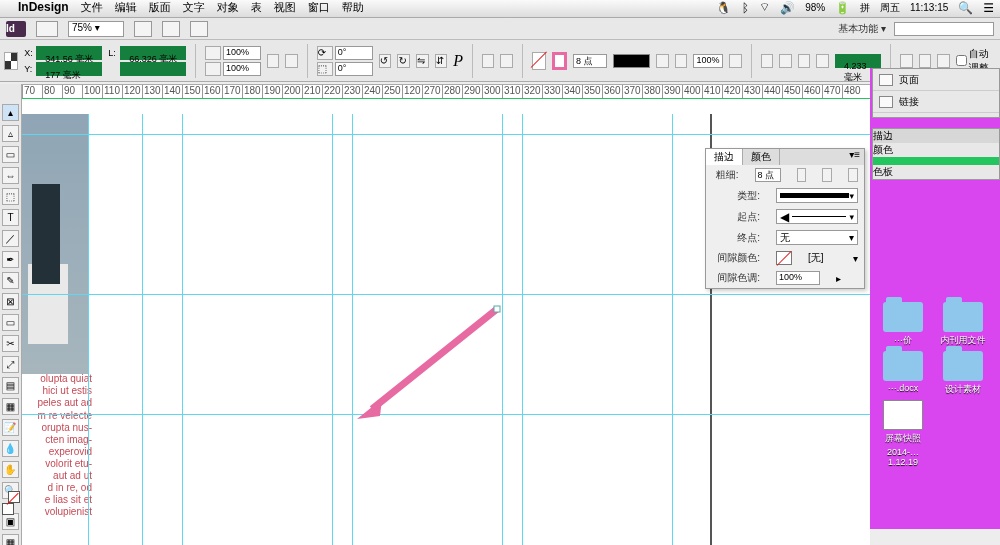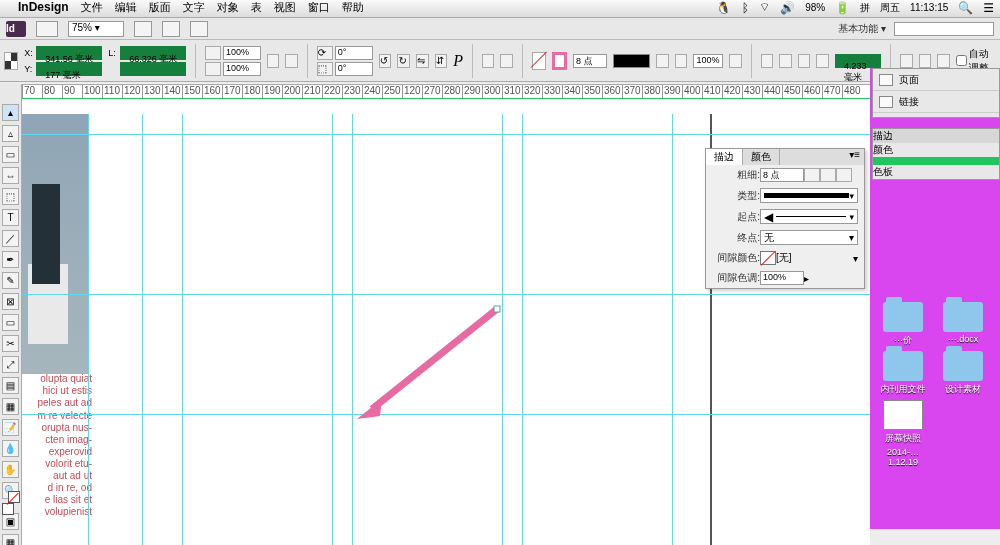--- a/index.html
+++ b/index.html
@@ -81,21 +81,21 @@
 .dock-top .drow .ic{ width:14px; height:12px; border:1px solid #888; background:#fafafa;}
 .dock-mid { position:absolute; right:0; top:60px; width:128px; }
 .color-sw { width:16px; height:14px; border:1px solid #777; background:#fff; position:relative;}
 .color-sw::after{content:"";position:absolute;left:0;top:13px;width:20px;height:1px;background:#d22;transform:rotate(-45deg);transform-origin:left;}
 
 
 .stroke-panel { position:absolute; right:135px; top:148px; width:160px; background:#efefef; border:1px solid #999; box-shadow:2px 2px 4px rgba(0,0,0,.2); z-index:20;}
 .sp-tabs { display:flex; height:16px; background:#ddd;}
 .sp-tabs .t{ padding:1px 8px; font-size:10px; border-right:1px solid #aaa;}
 .sp-tabs .t.act{ background:#fff;}
-.sp-row{ display:flex; align-items:center; padding:3px 6px; gap:0; font-size:10px;}
+.sp-row{ display:flex; align-items:center; padding:3px 6px; gap:16px; font-size:10px;}
 .sp-row label{ width:48px; text-align:right; color:#333;}
 .sp-field{ width:44px; height:14px; border:1px solid #999; background:#fff; font-size:9px; padding-left:2px;}
 .sp-sel{ flex:1; height:15px; border:1px solid #999; background:#fff; font-size:9px; display:flex; align-items:center; padding:0 3px;}
 .align-btns{ display:flex; gap:2px;}
 .align-btns span{ width:16px; height:14px; border:1px solid #999; background:#fafafa;}
 .arrow-glyph{ font-size:12px;}
 
 
 .desktop { position:absolute; right:0; top:230px; width:130px; bottom:0; display:flex; flex-wrap:wrap; align-content:flex-start; gap:4px 2px; padding:4px; }
 .folder { width:58px; display:flex; flex-direction:column; align-items:center; }
@@ -398,25 +398,25 @@
     <div class="drow"><span class="ic"></span><span>颜色</span></div>
     <div class="drow" style="border-top:8px solid #22c55e"><span class="ic"></span><span>色板</span></div>
   </div>
   <div class="desktop" id="desktop">
       <div class="folder">
         <div class="fi"></div>
         <div class="fl">···价</div>
       </div>
       <div class="folder">
         <div class="fi"></div>
-        <div class="fl">···.docx</div>
+        <div class="fl">内刊用文件</div>
       </div>
       <div class="folder">
         <div class="fi"></div>
-        <div class="fl">内刊用文件</div>
+        <div class="fl">···.docx</div>
       </div>
       <div class="folder">
         <div class="fi"></div>
         <div class="fl">设计素材</div>
       </div>
       <div class="folder">
         <div class="thumb"></div>
         <div class="fl">屏幕快照</div>
         <div class="fl">2014-…1.12.19</div>
       </div>

